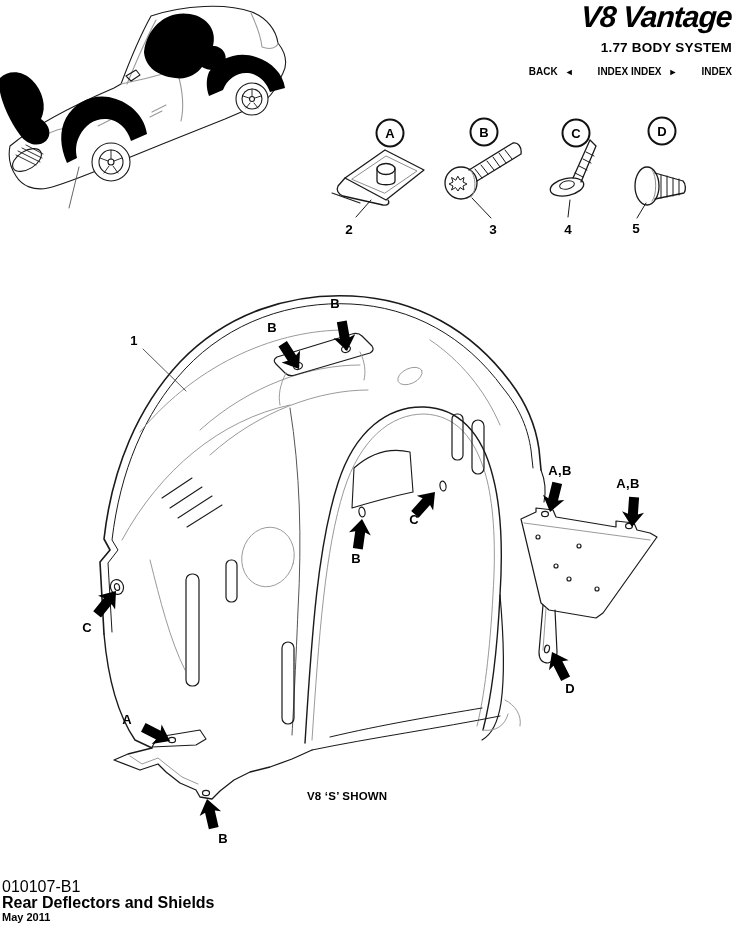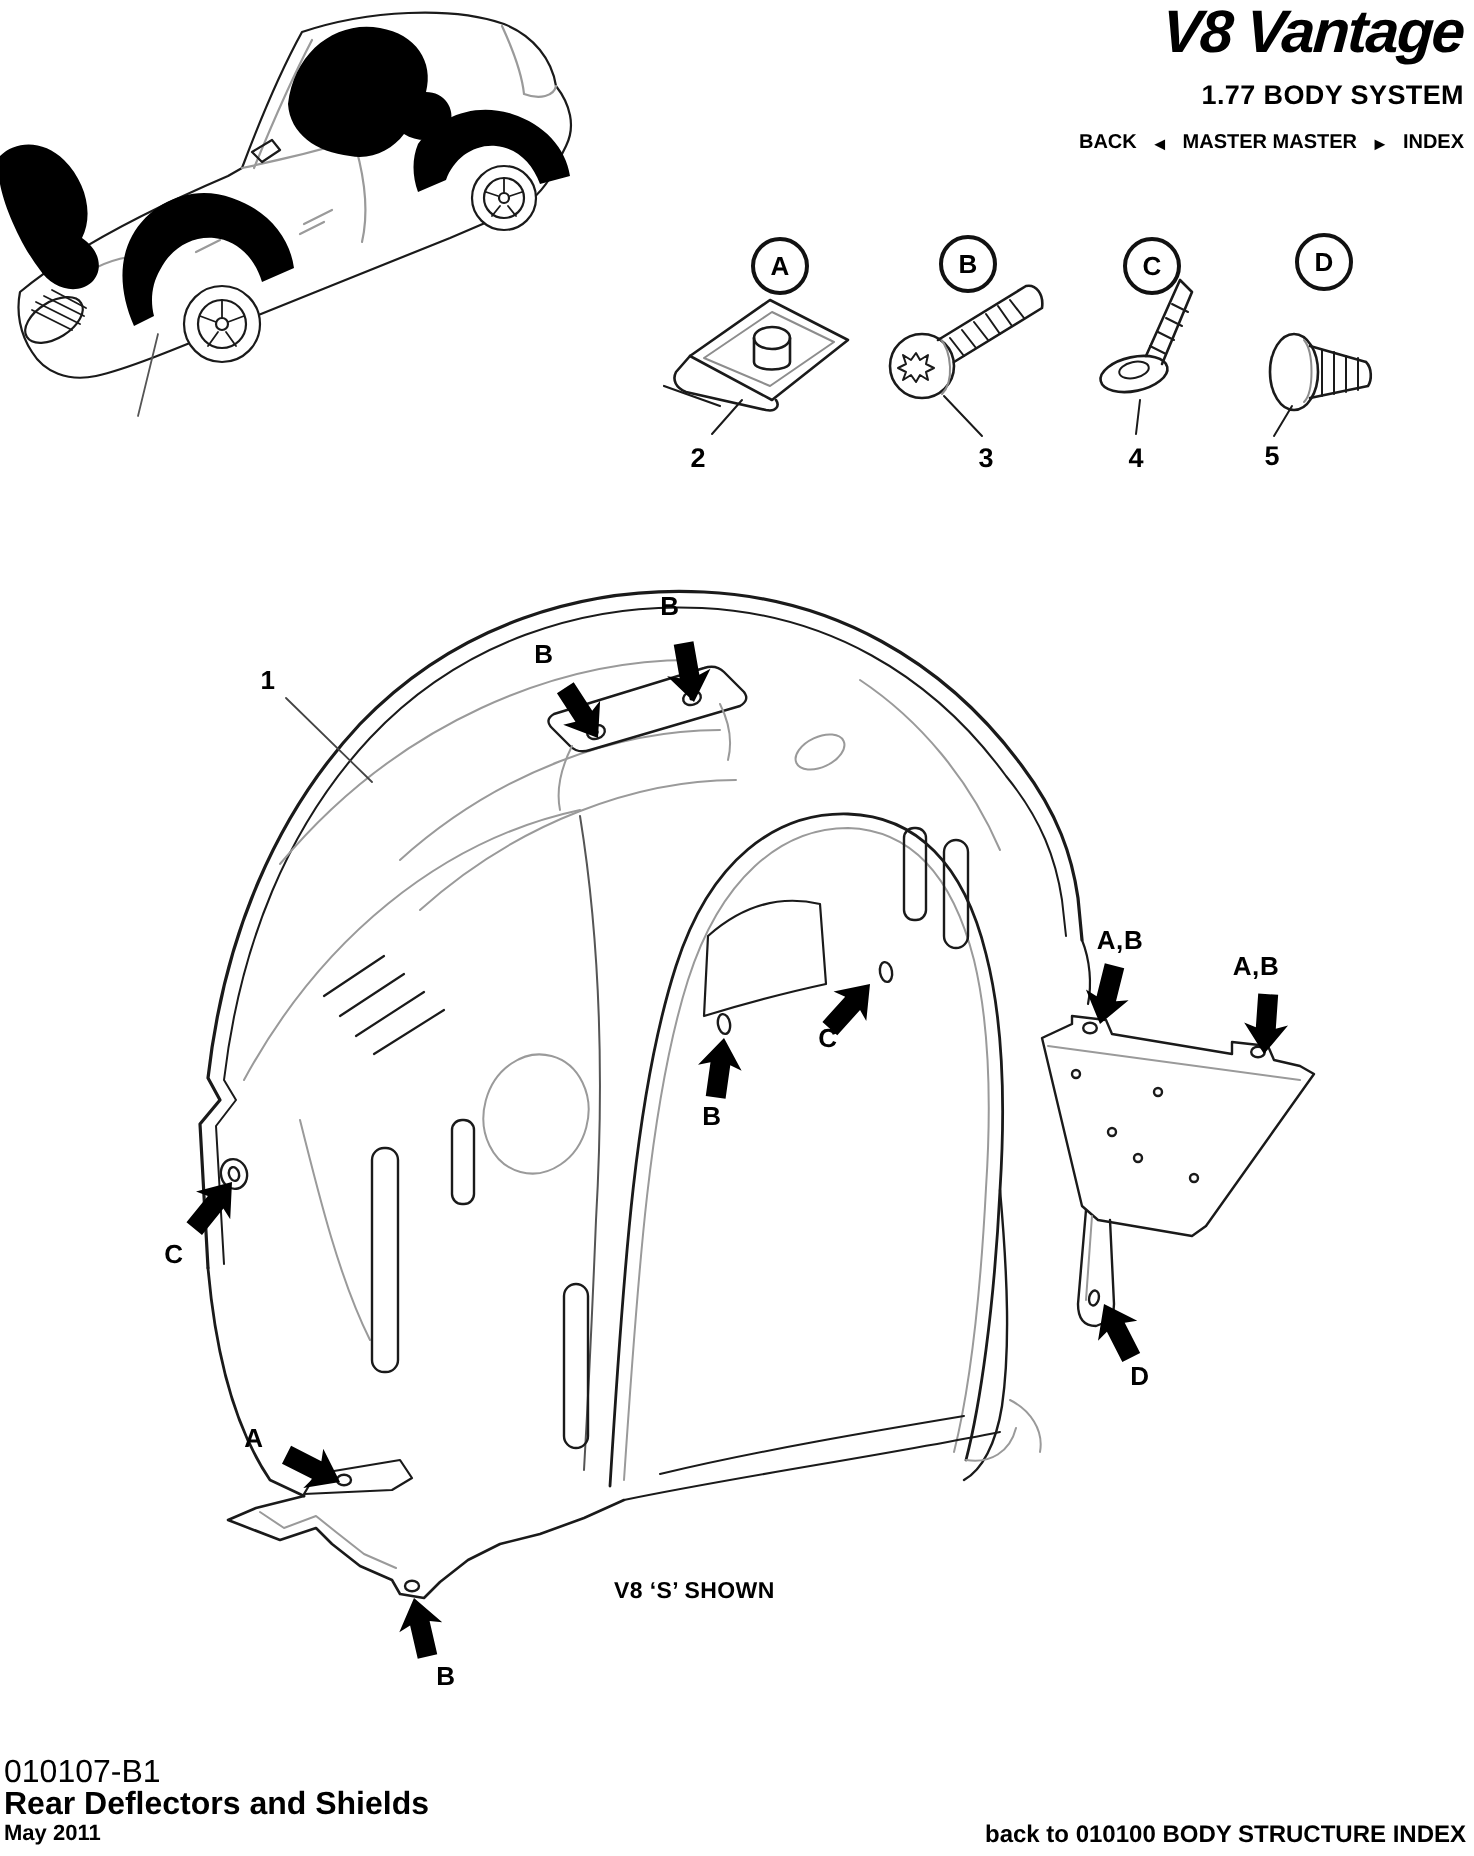--- a/index.html
+++ b/index.html
@@ -2,21 +2,21 @@
 <html><head>
 <meta charset="utf-8">
 <style>
   html,body{margin:0;padding:0;background:#888;}
   .page{position:relative;width:737px;height:928px;background:#fff;margin:0 auto;
         font-family:"Liberation Sans",sans-serif;color:#000;overflow:hidden;}
   .logo{position:absolute;top:0px;right:5px;font-size:30px;font-weight:bold;font-style:italic;
         letter-spacing:-1px;transform:skewX(-4deg);white-space:nowrap;}
   .subtitle{position:absolute;top:40px;right:5px;font-size:13.5px;font-weight:bold;letter-spacing:.2px;}
   .nav{position:absolute;top:66px;right:5px;font-size:10px;font-weight:bold;display:flex;align-items:center;gap:7px;}
-  .nav .navlink{cursor:pointer;}
+  .nav .navlink{cursor:pointer;margin-left:17px;}
   .nav .tri{font-size:9px;}
   .caption{position:absolute;font-weight:bold;font-size:12.5px;line-height:16px;}
   .callout{position:absolute;transform:translate(-50%,-50%);font-weight:bold;font-size:13px;
            letter-spacing:.3px;white-space:nowrap;}
   .fig-caption{position:absolute;font-weight:bold;font-size:11.5px;letter-spacing:.2px;white-space:nowrap;}
   .fbadge{position:absolute;width:25px;height:25px;border:2.2px solid #111;border-radius:50%;
           background:#fff;display:flex;align-items:center;justify-content:center;
           font-size:13px;font-weight:bold;transform:translate(-50%,-50%);}
   .fnum{position:absolute;transform:translate(-50%,-50%);font-size:13.5px;font-weight:bold;}
   .footer-doc{position:absolute;left:2px;top:878px;font-size:16px;font-weight:normal;}
@@ -29,21 +29,21 @@
 </head>
 <body>
 
 <div class="page">
 
   <div class="logo">V8 Vantage</div>
   <div class="subtitle">1.77 BODY SYSTEM</div>
   <div class="nav">
     <span class="navlink">BACK</span>
     <span class="tri">◄</span>
-    <span class="navlink">MASTER MASTER</span>
+    <span class="navlink">INDEX INDEX</span>
     <span class="tri">►</span>
     <span class="navlink">INDEX</span>
   </div>
 
   <svg style="left:0;top:0;width:300px;height:215px" viewBox="0 0 300 215" fill="none" stroke="#1a1a1a" stroke-width="1.1" stroke-linejoin="round" stroke-linecap="round">
 
     <path d="M10,146 C34,126 72,106 114,88 L121,84 C130,60 140,36 151,16 C184,5 226,3 252,12 C267,18 276,30 278,43 C285,52 288,63 283,73 L275,89 C268,100 258,107 246,110 L225,119 C195,131 160,145 128,158 C96,171 66,184 48,188 C34,191 22,186 16,176 C10,167 8,156 10,146 Z"></path>
     <path d="M127,84 C136,62 145,41 156,20" stroke="#9a9a9a"></path>
     <path d="M121,84 C155,77 190,67 220,56" stroke="#9a9a9a"></path>
     <path d="M251,13 C257,26 261,37 262,47 M262,47 C270,50 277,48 278,43" stroke="#9a9a9a"></path>
@@ -225,15 +225,14 @@
   <div class="callout" style="left:628px;top:483px">A,B</div>
   <div class="callout" style="left:570px;top:688px">D</div>
   <div class="callout" style="left:87px;top:627px">C</div>
   <div class="callout" style="left:127px;top:719px">A</div>
   <div class="callout" style="left:223px;top:838px">B</div>
   <div class="fig-caption" style="left:307px;top:790px">V8 ‘S’ SHOWN</div>
 
   <div class="footer-doc">010107-B1</div>
   <div class="footer-title">Rear Deflectors and Shields</div>
   <div class="footer-date">May 2011</div>
-  <div class="footer-link">back to 010100 BODY STRUCTURE INDEX</div>
 
 </div>
 
 </body></html>

